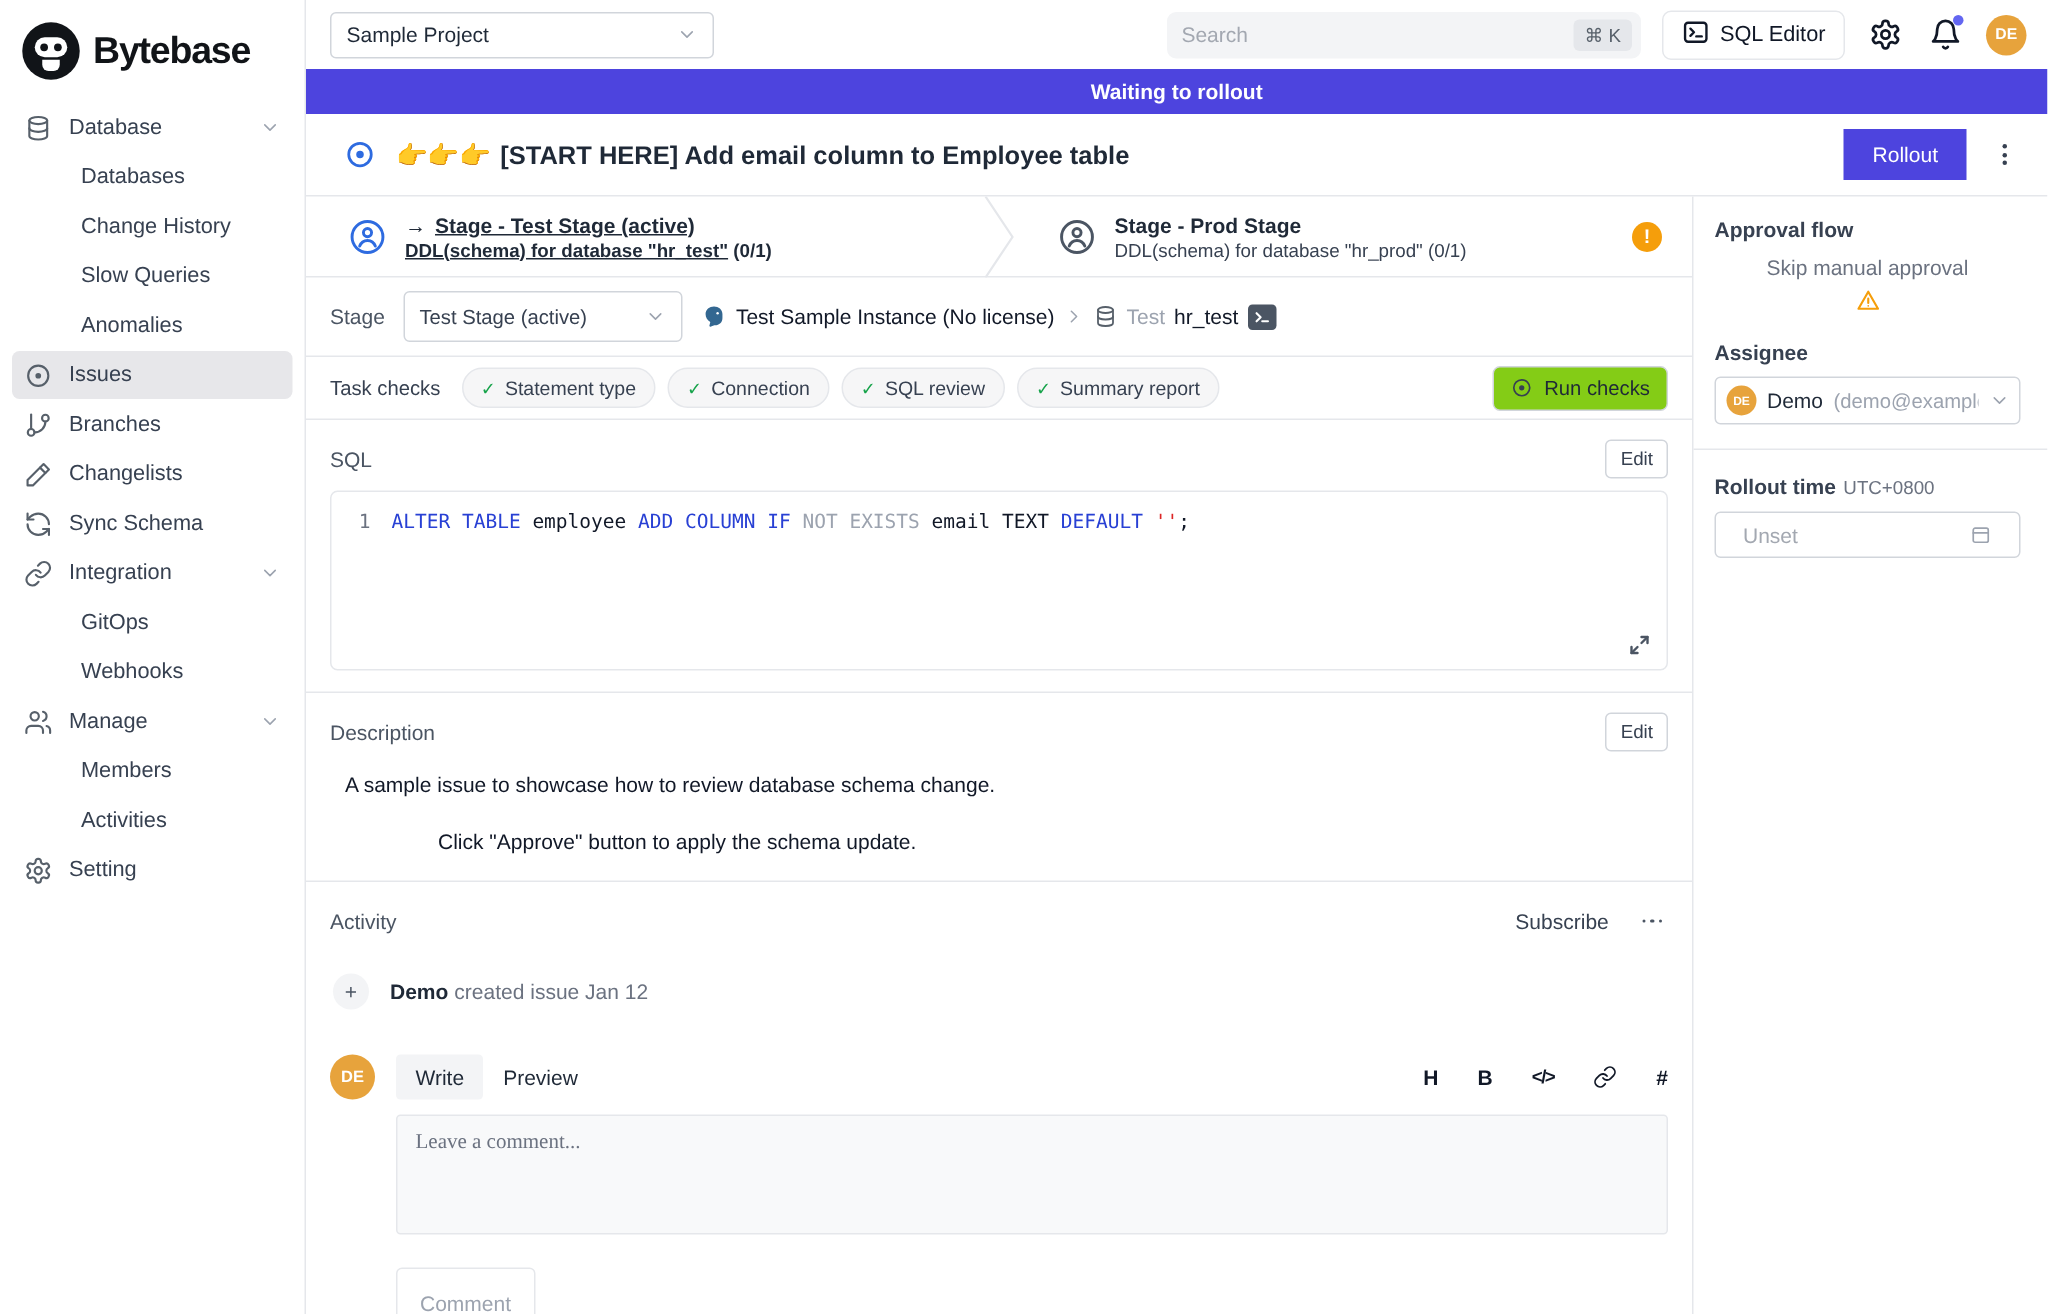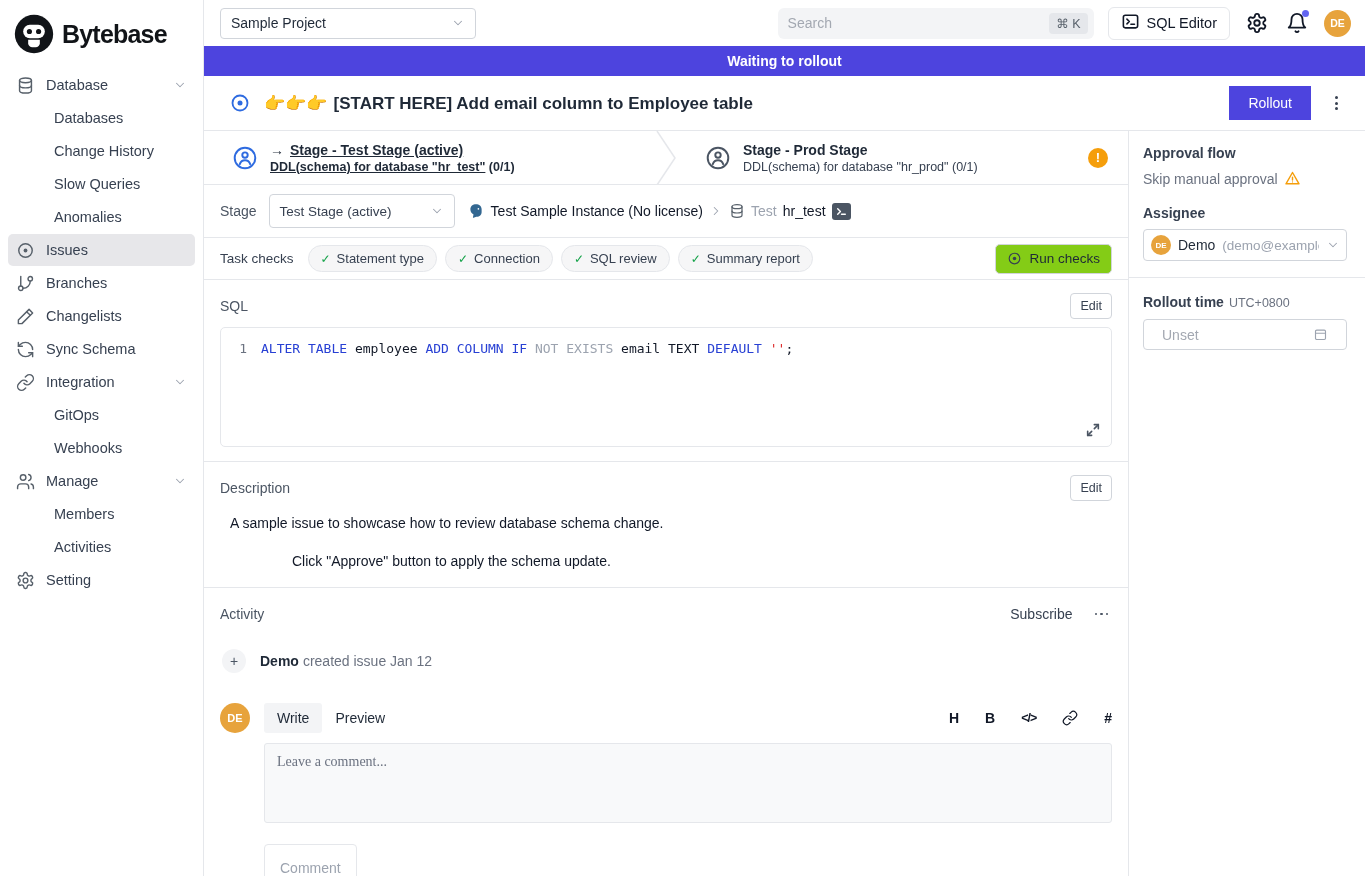--- a/index.html
+++ b/index.html
@@ -166,21 +166,21 @@
   .tb.link svg { width:16px; height:16px; display:block; }
   .c-textarea { margin-top:10px; width:100%; height:80px; background:#f8f9fa; border:1px solid #e5e7eb; border-radius:3px;
     resize:none; padding:10px 12px; font-size:14px; color:#374151; outline:none; font-family:Liberation Serif, serif; }
   .c-textarea::placeholder { color:#6b7280; }
   .comment-btn { margin-top:17px; height:48px; padding:0 15px; border:1px solid #e5e7eb; border-radius:4px; background:#fff;
     color:#9ca3af; font-size:14px; cursor:default; font-family:"Liberation Sans",sans-serif;text-align:right; }
 
   
   .right-panel { width:237px; flex:0 0 237px; border-left:1px solid #e5e7eb; padding:14px 18px 0 14px; }
   .rp-title { font-size:14px; font-weight:700; color:#374151; }
-  .rp-skip { margin-top:9px; font-size:14px; color:#6b7280; display:flex; align-items:center; gap:6px; }
+  .rp-skip { margin-top:9px; font-size:14px; color:#6b7280; display:flex; align-items:center; gap:6px;flex-direction:column; }
   .rp-skip svg { width:17px; height:17px; }
   .rp-sec { margin-top:18px; }
   .assignee-box { margin-top:8px; height:32px; border:1px solid #d1d5db; border-radius:4px; display:flex; align-items:center;
     gap:7px; padding:0 6px 0 7px; cursor:pointer; overflow:hidden; }
   .a-avatar { width:20px; height:20px; border-radius:50%; background:#e7a33c; color:#fff; font-size:8px; font-weight:700;
     display:flex; align-items:center; justify-content:center; flex:0 0 20px; }
   .a-name { font-size:14px; color:#1f2937; white-space:nowrap; }
   .a-email { font-size:13.5px; color:#9ca3af; white-space:nowrap; overflow:hidden; flex:1; }
   .rp-divider { border-top:1px solid #e5e7eb; margin:16px -18px 0 -14px; }
   .rp-time-head { margin-top:16px; font-size:14px; color:#374151; }

